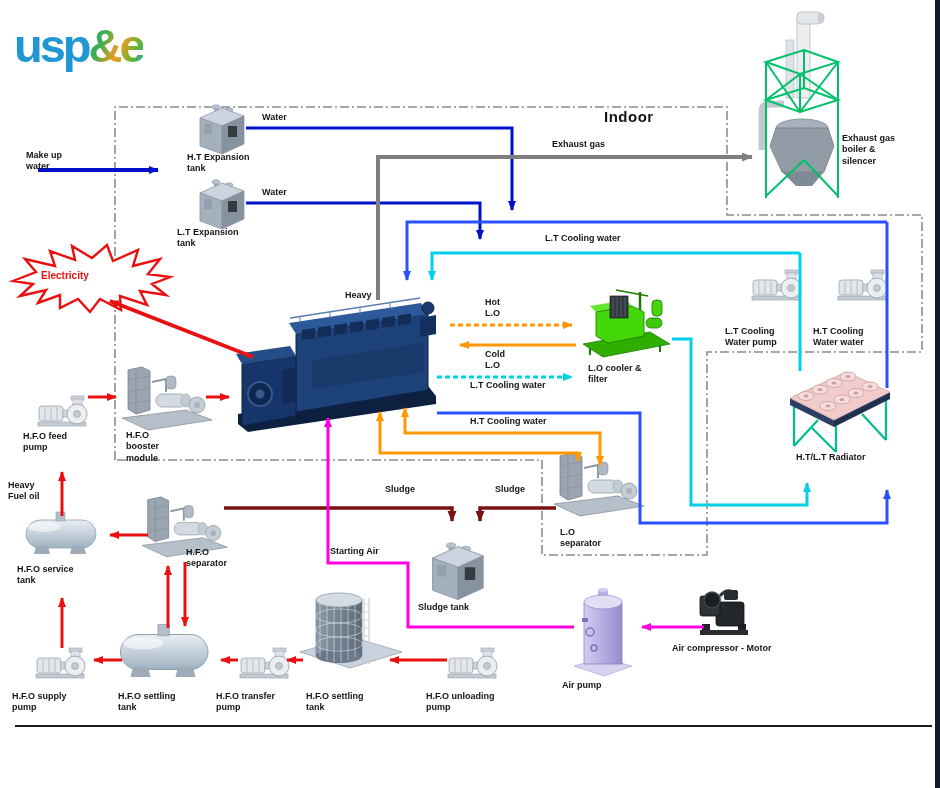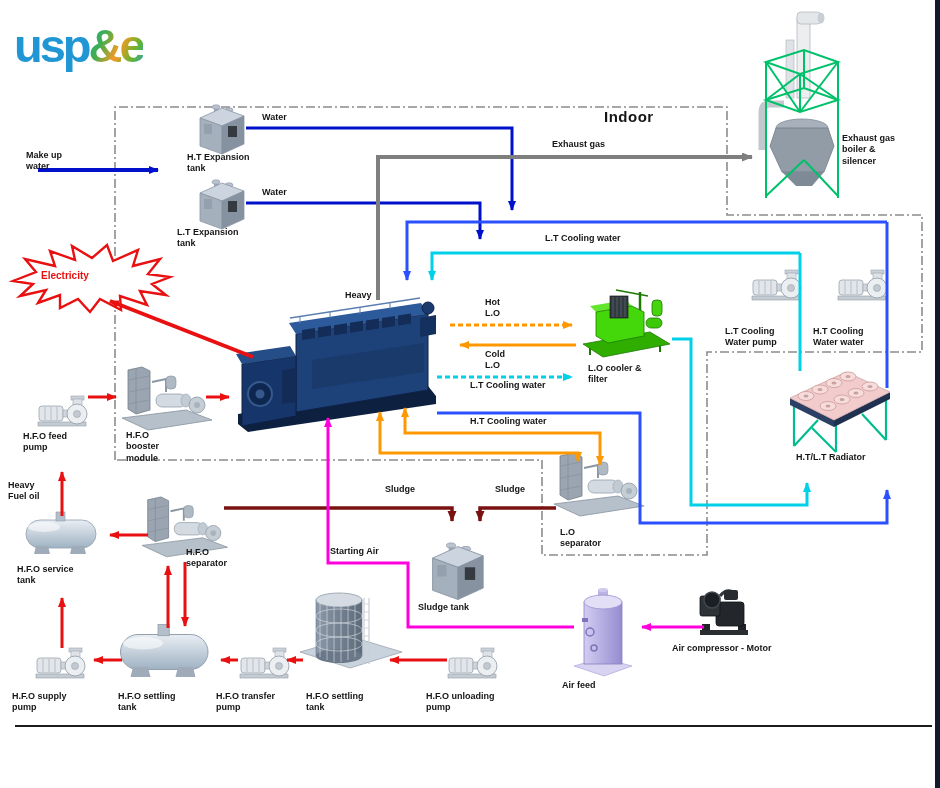--- a/index.html
+++ b/index.html
@@ -381,21 +381,21 @@
   <div class="lbl" style="left:17px;top:564px;width:90px">H.F.O service
 tank</div>
   <div class="lbl" style="left:186px;top:547px;width:80px">H.F.O
 separator</div>
   <div class="lbl" style="left:385px;top:484px;width:50px">Sludge</div>
   <div class="lbl" style="left:495px;top:484px;width:50px">Sludge</div>
   <div class="lbl" style="left:560px;top:527px;width:80px">L.O
 separator</div>
   <div class="lbl" style="left:330px;top:546px;width:75px">Starting Air</div>
   <div class="lbl" style="left:418px;top:602px;width:100px">Sludge tank</div>
-  <div class="lbl" style="left:562px;top:680px;width:80px">Air feed</div>
+  <div class="lbl" style="left:562px;top:680px;width:80px">Air pump</div>
   <div class="lbl" style="left:672px;top:643px;width:150px">Air compressor - Motor</div>
   <div class="lbl" style="left:12px;top:691px;width:90px">H.F.O supply
 pump</div>
   <div class="lbl" style="left:118px;top:691px;width:100px">H.F.O settling
 tank</div>
   <div class="lbl" style="left:216px;top:691px;width:100px">H.F.O transfer
 pump</div>
   <div class="lbl" style="left:306px;top:691px;width:100px">H.F.O settling
 tank</div>
   <div class="lbl" style="left:426px;top:691px;width:110px">H.F.O unloading

